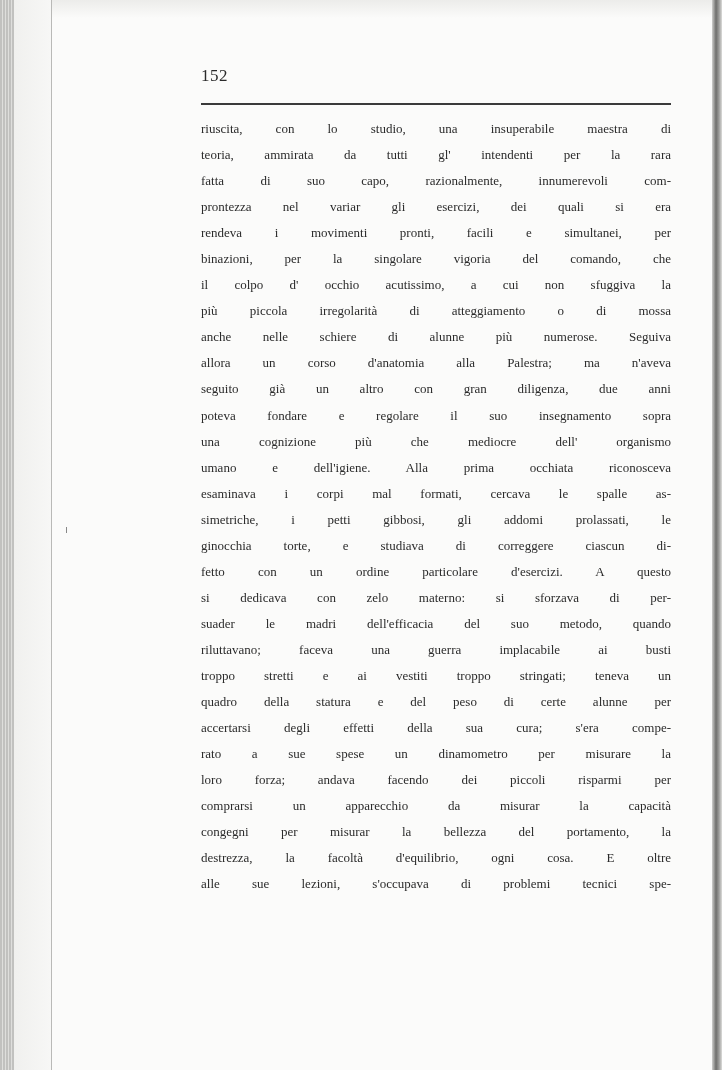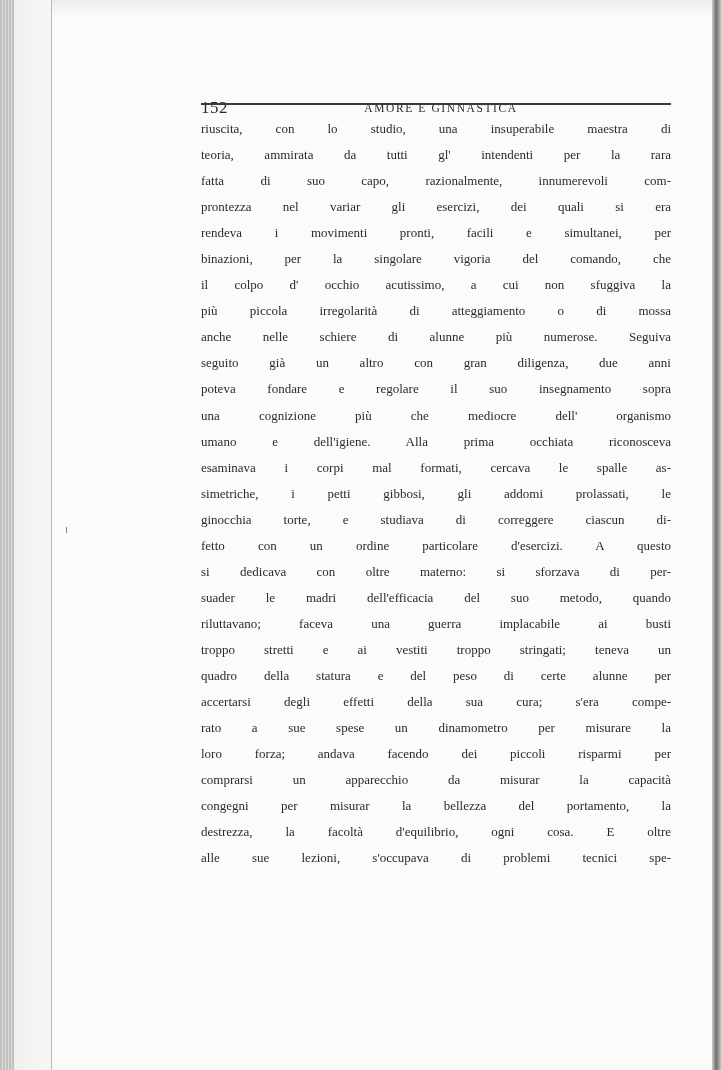--- a/index.html
+++ b/index.html
@@ -55,21 +55,20 @@
 
     .page {
       position: absolute;
       left: 201px;
       top: 62px;
       width: 470px;
     }
     .running-head {
       position: relative;
       height: 30px;
-      margin-top: 32px;
     }
     .page-number {
       position: absolute;
       left: 0;
       top: 4px;
       font-size: 17px;
       letter-spacing: 0.5px;
       color: #2a2a2a;
     }
     .running-title {
@@ -112,43 +111,43 @@
 <div class="edge-left"></div>
 <div class="gutter-shade"></div>
 <div class="gutter-line"></div>
 <div class="top-shade"></div>
 <div class="edge-right"></div>
 <div class="stray-mark"></div>
 
 <div class="page">
   <div class="running-head">
     <span class="page-number">152</span>
-    <span class="running-title">AMORE E GINNASTICA</span>
   </div>
   <div class="head-rule"></div>
 
   <div class="body-text" id="body-text">
       <span class="line">riuscita, con lo studio, una insuperabile maestra di</span>
       <span class="line">teoria, ammirata da tutti gl' intendenti per la rara</span>
       <span class="line">fatta di suo capo, razionalmente, innumerevoli com-</span>
       <span class="line">prontezza nel variar gli esercizi, dei quali si era</span>
       <span class="line">rendeva i movimenti pronti, facili e simultanei, per</span>
       <span class="line">binazioni, per la singolare vigoria del comando, che</span>
       <span class="line">il colpo d' occhio acutissimo, a cui non sfuggiva la</span>
       <span class="line">più piccola irregolarità di atteggiamento o di mossa</span>
       <span class="line">anche nelle schiere di alunne più numerose. Seguiva</span>
+      <span class="line">allora un corso d'anatomia alla Palestra; ma n'aveva</span>
       <span class="line">seguito già un altro con gran diligenza, due anni</span>
       <span class="line">poteva fondare e regolare il suo insegnamento sopra</span>
       <span class="line">una cognizione più che mediocre dell' organismo</span>
       <span class="line">umano e dell'igiene. Alla prima occhiata riconosceva</span>
       <span class="line">esaminava i corpi mal formati, cercava le spalle as-</span>
       <span class="line">simetriche, i petti gibbosi, gli addomi prolassati, le</span>
       <span class="line">ginocchia torte, e studiava di correggere ciascun di-</span>
       <span class="line">fetto con un ordine particolare d'esercizi. A questo</span>
-      <span class="line">si dedicava con oltre materno: si sforzava di per-</span>
+      <span class="line">si dedicava con zelo materno: si sforzava di per-</span>
       <span class="line">suader le madri dell'efficacia del suo metodo, quando</span>
       <span class="line">riluttavano; faceva una guerra implacabile ai busti</span>
       <span class="line">troppo stretti e ai vestiti troppo stringati; teneva un</span>
       <span class="line">quadro della statura e del peso di certe alunne per</span>
       <span class="line">accertarsi degli effetti della sua cura; s'era compe-</span>
       <span class="line">rato a sue spese un dinamometro per misurare la</span>
       <span class="line">loro forza; andava facendo dei piccoli risparmi per</span>
       <span class="line">comprarsi un apparecchio da misurar la capacità</span>
       <span class="line">congegni per misurar la bellezza del portamento, la</span>
       <span class="line">destrezza, la facoltà d'equilibrio, ogni cosa. E oltre</span>

